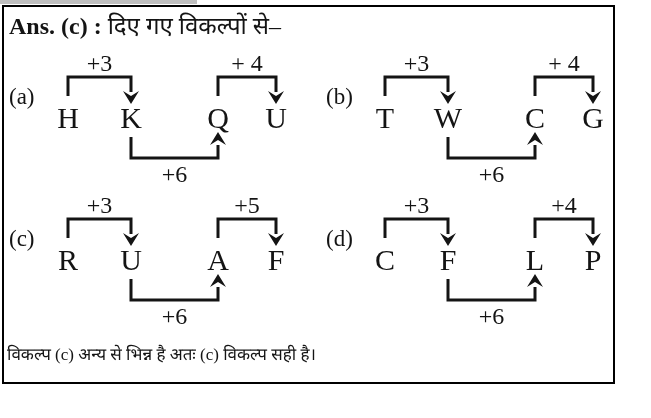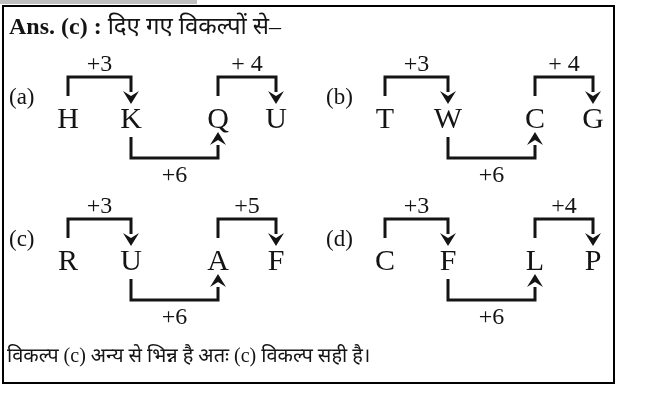--- a/index.html
+++ b/index.html
@@ -52,21 +52,21 @@
   .step-label {
     font-family: "Liberation Serif", "DejaVu Serif", serif;
     font-size: 24px;
     fill: #141414;
   }
   .bracket { stroke: #141414; stroke-width: 3; fill: none; }
   .arrowhead { fill: #141414; stroke: none; }
   .footer-line {
     position: absolute;
     left: 3px; top: 332px;
-    font-size: 20px;
+    font-size: 17px;
     line-height: 32px;
     white-space: nowrap;
   }
 </style>
 </head>
 <body>
 
 <div class="page">
   <div class="top-strip"></div>
   <div class="answer-box">

